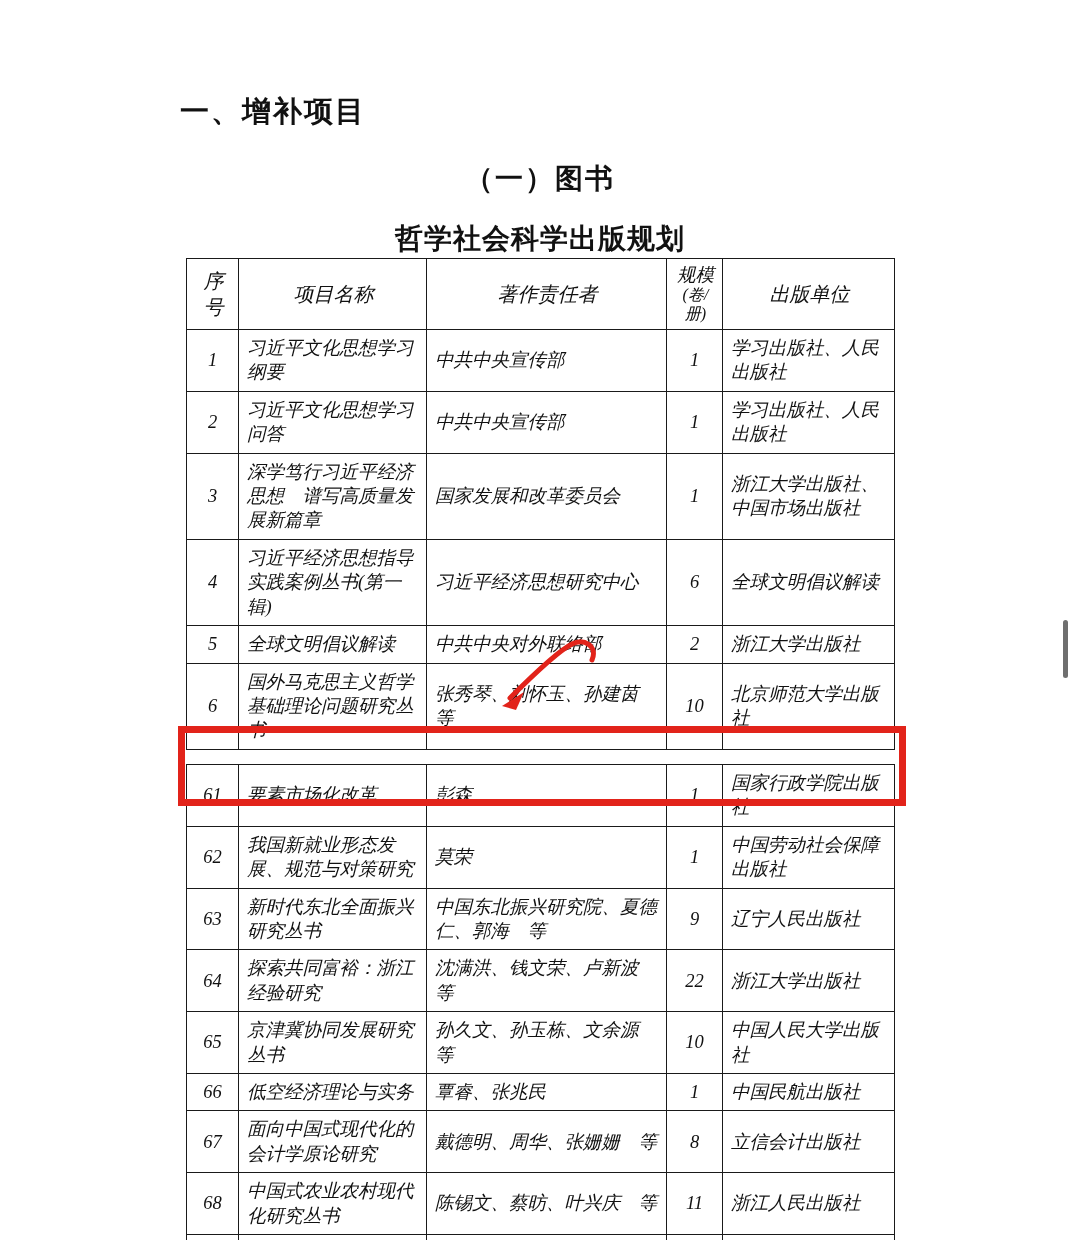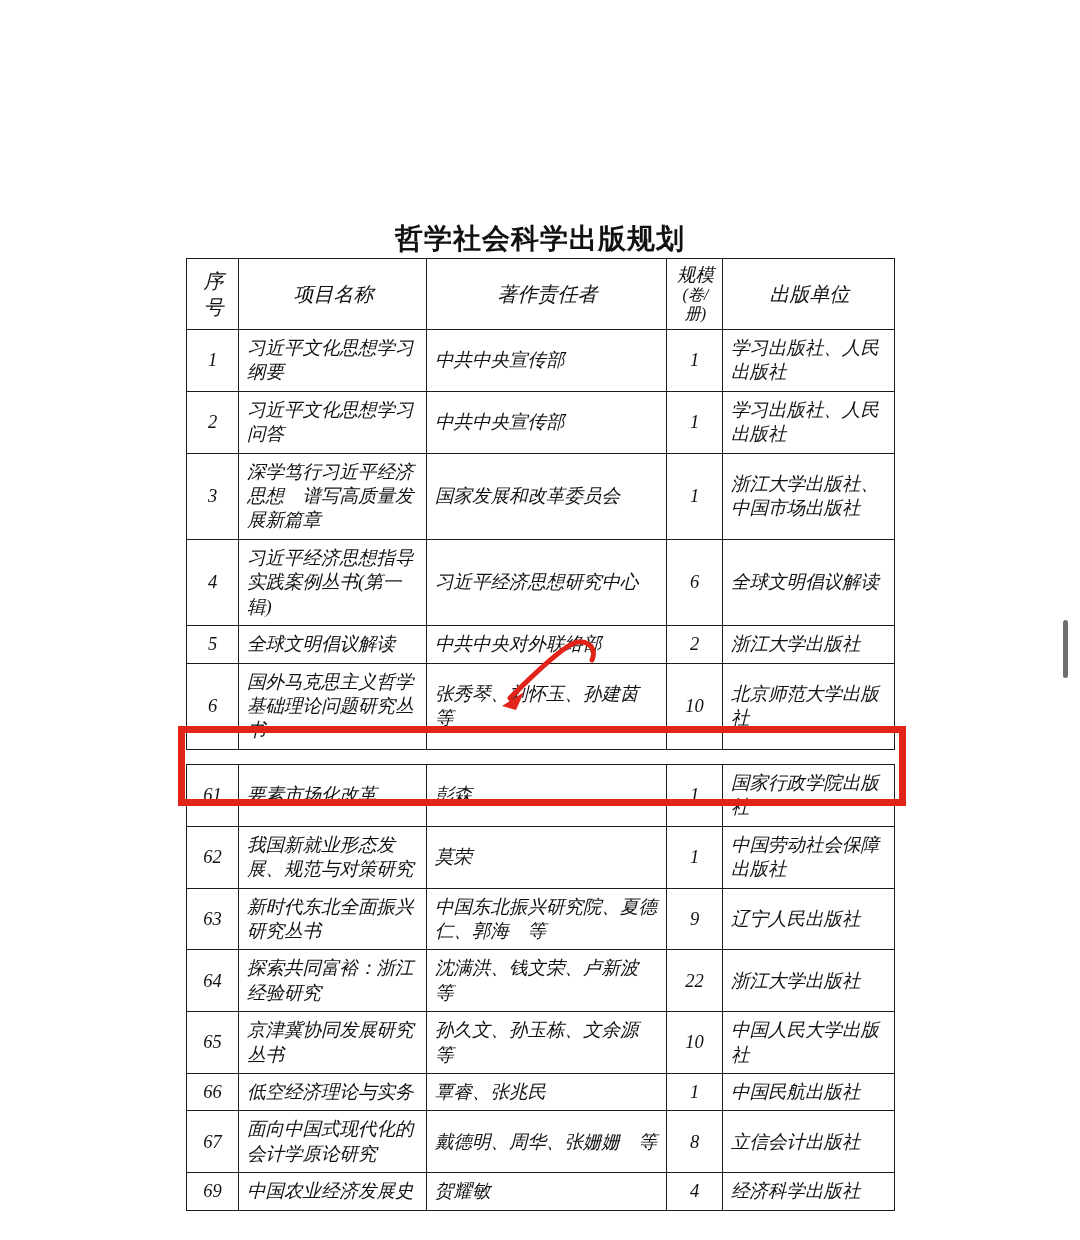--- a/index.html
+++ b/index.html
@@ -147,20 +147,22 @@
     height: 58px;
     background: #6f6f6f;
     border-radius: 3px;
   }
 </style>
 </head>
 <body>
 
 <div class="page">
 
+  <div class="section-title">一、增补项目</div>
+  <div class="sub-title">（一）图书</div>
   <div class="plan-title">哲学社会科学出版规划</div>
 
   <table class="doc-table" id="table-top">
     <colgroup>
       <col style="width:52px">
       <col style="width:188px">
       <col style="width:240px">
       <col style="width:56px">
       <col style="width:172px">
     </colgroup>
@@ -290,20 +292,27 @@
         <td>中国民航出版社</td>
       </tr>
       <tr>
         <td class="c-idx">67</td>
         <td>面向中国式现代化的会计学原论研究</td>
         <td>戴德明、周华、张姗姗　等</td>
         <td class="c-scale">8</td>
         <td>立信会计出版社</td>
       </tr>
       <tr>
+        <td class="c-idx">68</td>
+        <td>中国式农业农村现代化研究丛书</td>
+        <td>陈锡文、蔡昉、叶兴庆　等</td>
+        <td class="c-scale">11</td>
+        <td>浙江人民出版社</td>
+      </tr>
+      <tr>
         <td class="c-idx">69</td>
         <td>中国农业经济发展史</td>
         <td>贺耀敏</td>
         <td class="c-scale">4</td>
         <td>经济科学出版社</td>
       </tr>
 
     </tbody>
   </table>
 

